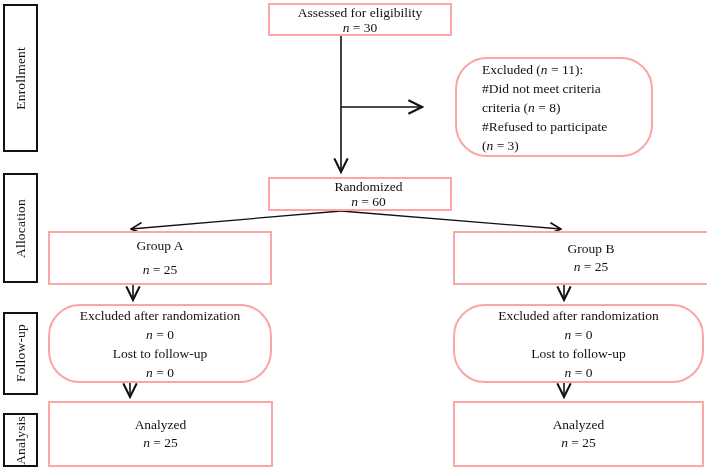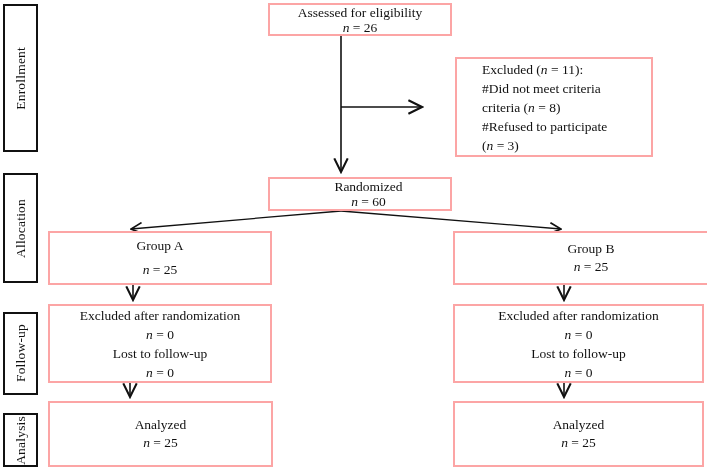--- a/index.html
+++ b/index.html
@@ -41,21 +41,21 @@
     box-sizing: border-box;
     display: flex;
     flex-direction: column;
     align-items: center;
     justify-content: center;
     text-align: center;
     font-size: 13.5px;
     line-height: 18px;
   }
   .node.compact { line-height: 15px; }
-  .node.tall { line-height: 19px; }
+  .node.tall { line-height: 19px; border-radius: 32px; }
   .node.left-align {
     align-items: flex-start;
     text-align: left;
     padding-left: 25px;
     padding-right: 6px;
   }
   .ln { white-space: nowrap; }
 </style>
 </head>
 <body>
@@ -86,21 +86,21 @@
   </div>
   <div class="stage" style="left:3px; top:312px; width:35px; height:83px;">
     <span class="vlabel">Follow-up</span>
   </div>
   <div class="stage" style="left:3px; top:413px; width:35px; height:54px;">
     <span class="vlabel">Analysis</span>
   </div>
 
   <div class="node compact" style="left:268px; top:3px; width:184px; height:33px;">
     <div class="ln">Assessed for eligibility</div>
-    <div class="ln"><i>n</i><span> = 26</span></div>
+    <div class="ln"><i>n</i><span> = 30</span></div>
   </div>
 
   <div class="node tall left-align" style="left:455px; top:57px; width:198px; height:100px;">
     <div class="ln"><span>Excluded (</span><i>n</i><span> = 11):</span></div>
     <div class="ln">#Did not meet criteria</div>
     <div class="ln"><span>criteria (</span><i>n</i><span> = 8)</span></div>
     <div class="ln">#Refused to participate</div>
     <div class="ln"><span>(</span><i>n</i><span> = 3)</span></div>
   </div>
 

